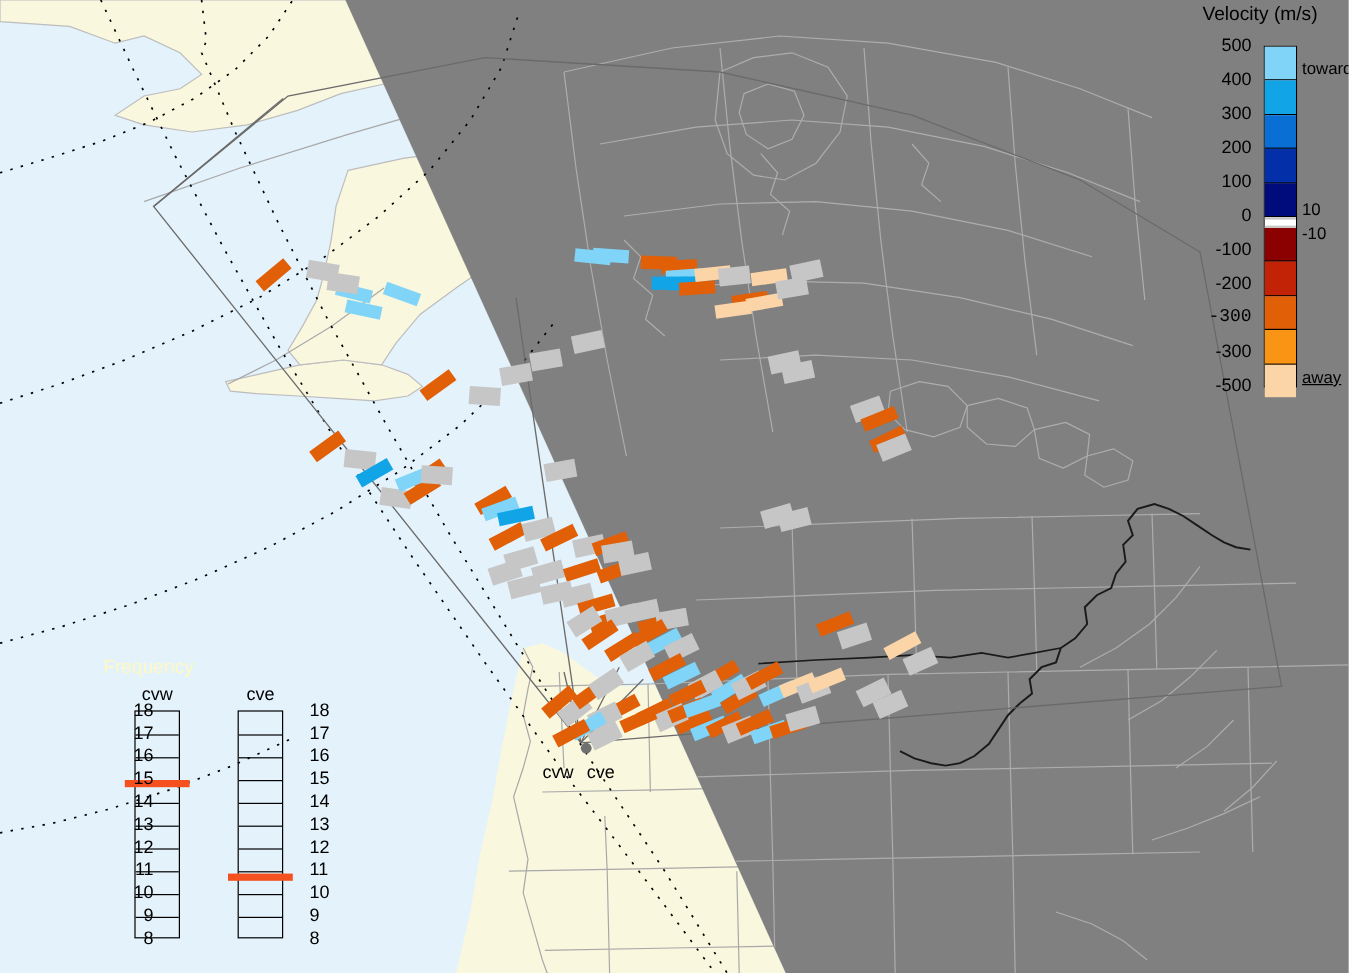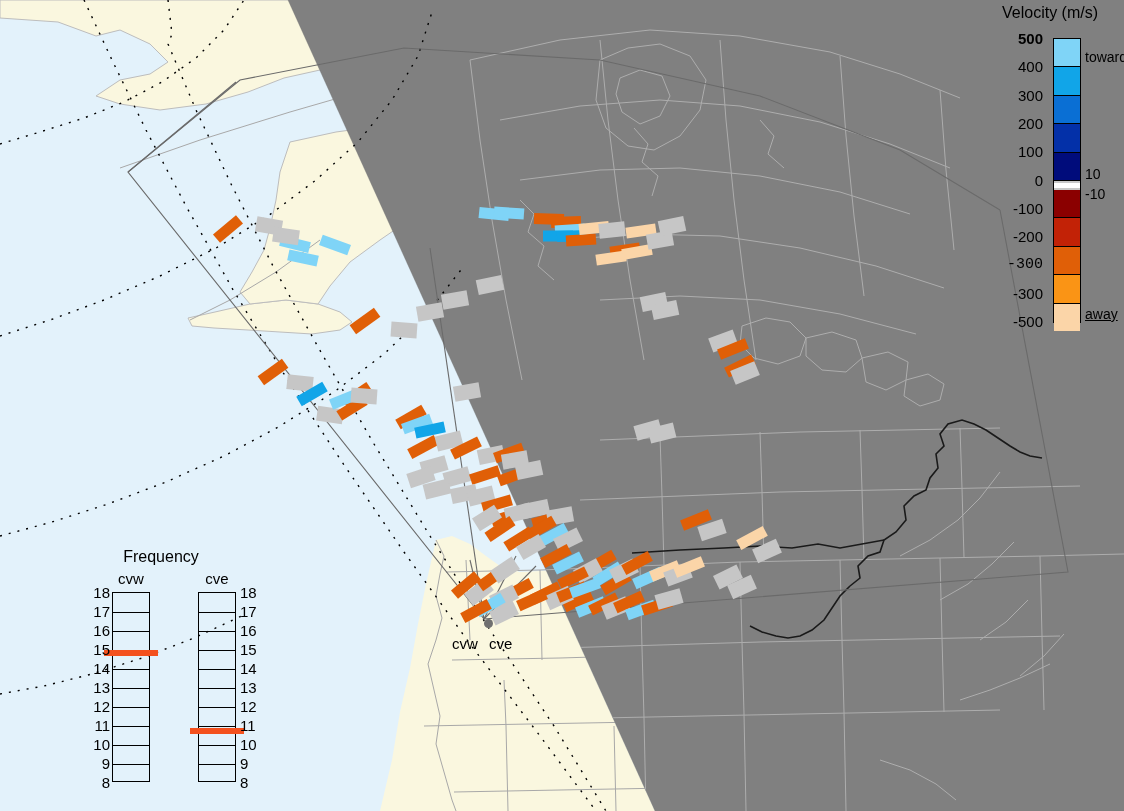--- a/index.html
+++ b/index.html
@@ -26,28 +26,28 @@
   .cb-seg{width:100%;display:block;}
   #cbar-ticks{position:absolute;left:0px;top:28px;width:72px;height:300px;}
   .cb-tick{position:absolute;right:4px;font-size:15px;color:#000;
            transform:translateY(-50%);white-space:nowrap;}
   #cbar-side{position:absolute;left:110px;top:28px;width:60px;height:300px;}
   .cb-side{position:absolute;left:0;font-size:14px;color:#000;
            transform:translateY(-50%);white-space:nowrap;}
 
   
   #freq-panel{position:absolute;left:86px;top:548px;width:150px;height:240px;z-index:40;}
-  #freq-title{position:absolute;left:0;top:0;width:150px;text-align:center;
-              font-size:16px;color:#000000;}
+  #freq-title{position:absolute;left:0;top:0;width:150px;text-align:left;
+              font-size:16px;color:#fef9c3;}
   .freq-col-label{position:absolute;top:22px;font-size:15px;color:#000;text-align:center;width:44px;}
   .freq-ladder{position:absolute;top:44px;width:38px;height:190px;
                border:1px solid #000;box-sizing:border-box;background:transparent;}
   .freq-ladder .rung{position:absolute;left:0;width:100%;height:0;border-top:1px solid #000;}
   .freq-marker{position:absolute;height:6px;background:#f4511e;}
-  .freq-scale{position:absolute;top:44px;width:22px;height:190px;}
+  .freq-scale{position:absolute;top:44px;width:22px;height:190px;margin-left:18px;}
   .freq-scale span{position:absolute;font-size:15px;color:#000;transform:translateY(-50%);
                    display:block;width:100%;}
   .freq-scale.left span{text-align:right;right:0;}
   .freq-scale.right span{text-align:left;left:0;}
 
   
   .site-label{position:absolute;font-size:15px;color:#000;z-index:35;white-space:nowrap;}
   .site-dot{position:absolute;width:9px;height:9px;border-radius:50%;
             background:#707070;z-index:35;}
 </style>
@@ -346,21 +346,21 @@
         <div class="cb-seg" style="height: 27.4px; background: rgb(3, 48, 168); border-bottom: 1px solid rgb(0, 0, 0);"></div>
         <div class="cb-seg" style="height: 27.4px; background: rgb(0, 12, 123); border-bottom: 1px solid rgb(0, 0, 0);"></div>
         <div class="cb-seg" style="height: 9px; background: rgb(255, 255, 255); border-top: 2px solid rgb(200, 200, 200); border-bottom: 2px solid rgb(200, 200, 200); box-sizing: border-box;"></div>
         <div class="cb-seg" style="height: 27.4px; background: rgb(139, 0, 0); border-bottom: 1px solid rgb(0, 0, 0);"></div>
         <div class="cb-seg" style="height: 27.4px; background: rgb(194, 34, 6); border-bottom: 1px solid rgb(0, 0, 0);"></div>
         <div class="cb-seg" style="height: 27.4px; background: rgb(224, 95, 7); border-bottom: 1px solid rgb(0, 0, 0);"></div>
         <div class="cb-seg" style="height: 27.4px; background: rgb(250, 148, 21); border-bottom: 1px solid rgb(0, 0, 0);"></div>
         <div class="cb-seg" style="height: 27.4px; background: rgb(251, 213, 168);"></div>
       </div>
     <div id="cbar-ticks">
-        <div class="cb-tick" style="top: 8px; font-weight: bold;">500</div>
+        <div class="cb-tick" style="top: 8px;">500</div>
         <div class="cb-tick" style="top: 36.3px;">400</div>
         <div class="cb-tick" style="top: 64.6px;">300</div>
         <div class="cb-tick" style="top: 92.9px;">200</div>
         <div class="cb-tick" style="top: 121.2px;">100</div>
         <div class="cb-tick" style="top: 149.5px;">0</div>
         <div class="cb-tick" style="top: 177.8px;">-100</div>
         <div class="cb-tick" style="top: 206.1px;">-200</div>
         <div class="cb-tick" style="top: 234.4px; font-family: Liberation Mono, monospace;">-300</div>
         <div class="cb-tick" style="top: 262.7px;">-300</div>
         <div class="cb-tick" style="top: 291px;">-500</div>

